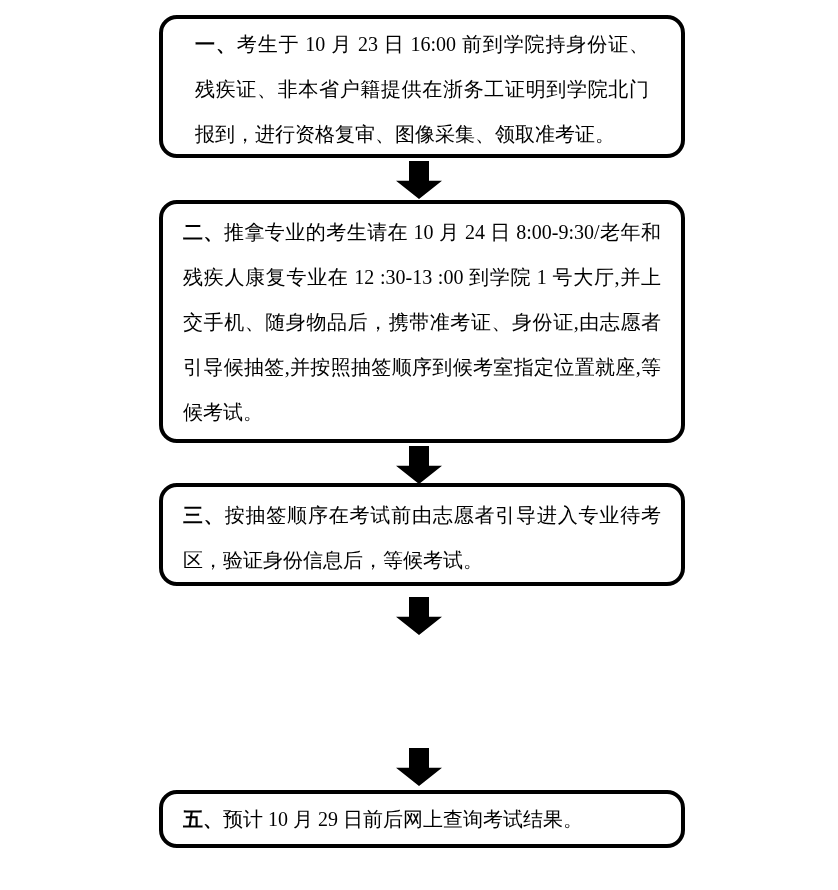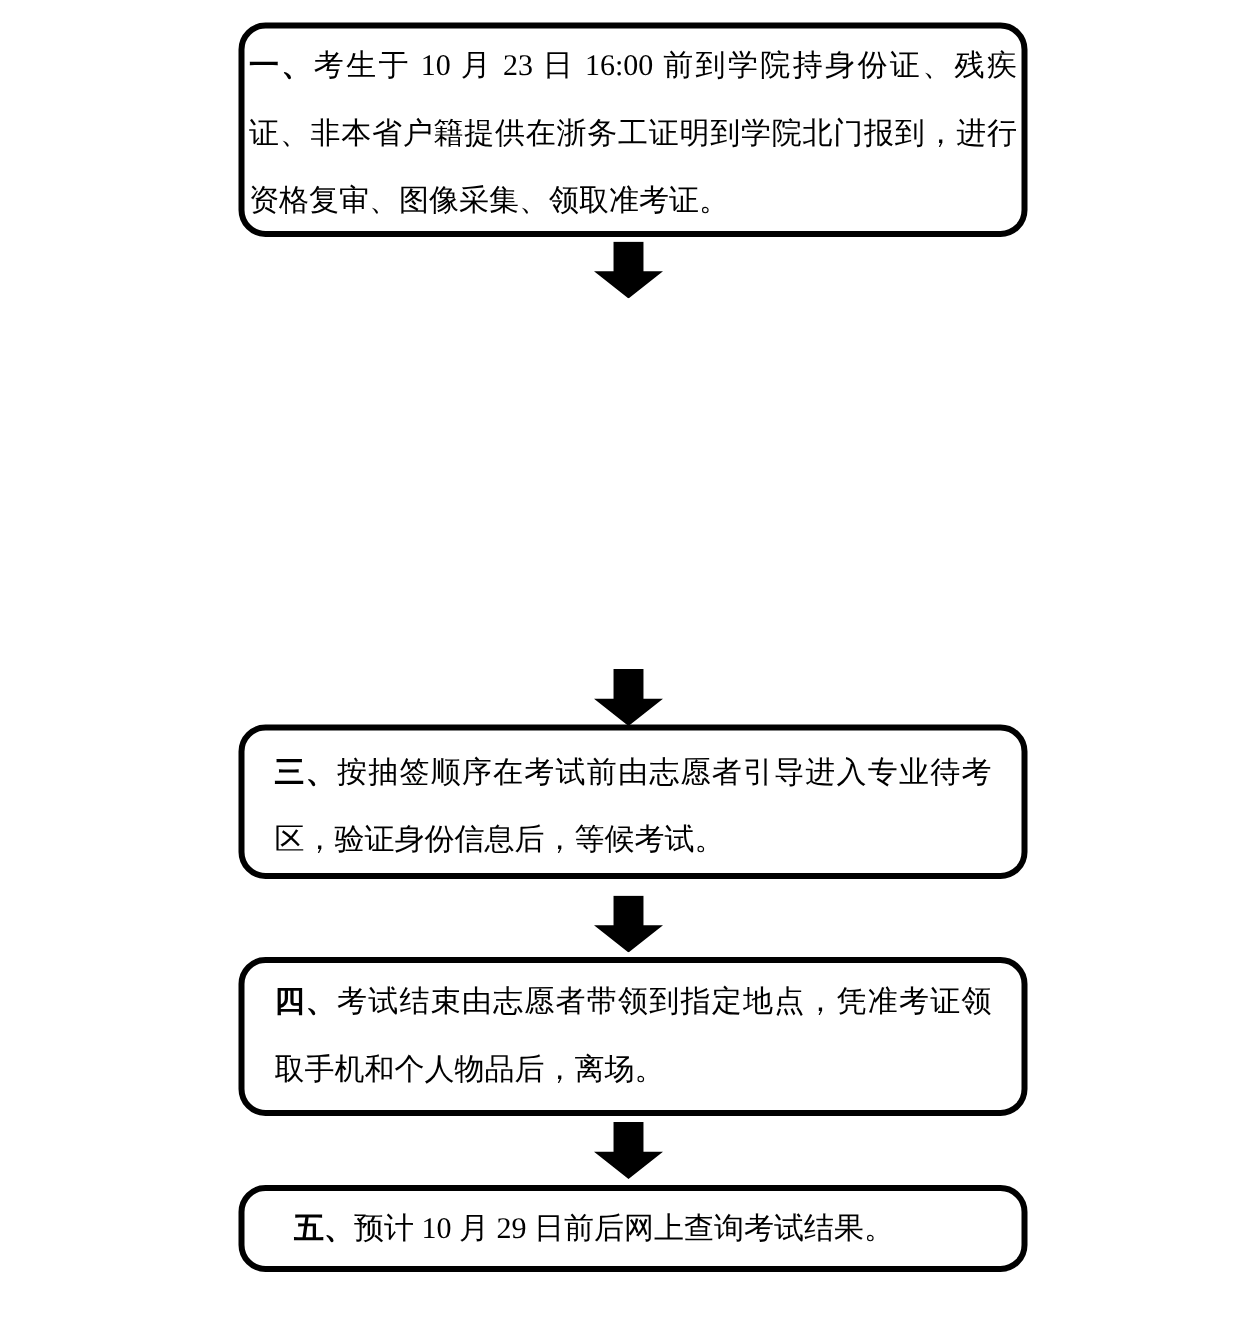--- a/index.html
+++ b/index.html
@@ -28,25 +28,25 @@
   .step-box p {
     margin: 0;
     font-size: 20px;
     line-height: 45px;
     text-align: justify;
     text-justify: inter-character;
   }
   .step-num {
     font-weight: bold;
   }
-  .box-1 { top: 15px;  height: 143px; padding: 3px 3px; }
+  .box-1 { top: 15px;  height: 143px; padding: 3px 32px; }
   .box-2 { top: 200px; height: 243px; padding: 6px 20px 4px 20px; }
   .box-3 { top: 483px; height: 103px; padding: 6px 20px; }
   .box-4 { top: 638px; height: 106px; padding: 4px 20px; }
-  .box-5 { top: 790px; height: 58px;  padding: 0 33px; }
+  .box-5 { top: 790px; height: 58px;  padding: 0 20px; }
   .box-5 p { line-height: 50px; }
   .arrow-down {
     position: absolute;
     left: 396px;
     width: 46px;
     height: 38px;
     background: #000000;
     clip-path: polygon(28.3% 0, 71.7% 0, 71.7% 52%, 100% 52%, 50% 100%, 0 52%, 28.3% 52%);
   }
   .arrow-1 { top: 161px; }
@@ -58,32 +58,32 @@
 <body>
 
 <div class="canvas">
 
   <div class="step-box box-1">
     <p><span class="step-num">一、</span><span>考生于 10 月 23 日 16:00 前到学院持身份证、残疾证、非本省户籍提供在浙务工证明到学院北门报到，进行资格复审、图像采集、领取准考证。</span></p>
   </div>
 
   <div class="arrow-down arrow-1"></div>
 
+  <div class="step-box box-2">
+    <p><span class="step-num">二、</span><span>推拿专业的考生请在 10 月 24 日 8:00-9:30/老年和残疾人康复专业在 12 :30-13 :00 到学院 1 号大厅,并上交手机、随身物品后，携带准考证、身份证,由志愿者引导候抽签,并按照抽签顺序到候考室指定位置就座,等候考试。</span></p>
+  </div>
 
   <div class="arrow-down arrow-2"></div>
 
   <div class="step-box box-3">
     <p><span class="step-num">三、</span><span>按抽签顺序在考试前由志愿者引导进入专业待考区，验证身份信息后，等候考试。</span></p>
   </div>
 
   <div class="arrow-down arrow-3"></div>
 
-  <div class="step-box box-4">
-    <p><span class="step-num">四、</span><span>考试结束由志愿者带领到指定地点，凭准考证领取手机和个人物品后，离场。</span></p>
-  </div>
 
   <div class="arrow-down arrow-4"></div>
 
   <div class="step-box box-5">
     <p><span class="step-num">五、</span><span>预计 10 月 29 日前后网上查询考试结果。</span></p>
   </div>
 
 </div>
 
 </body></html>

